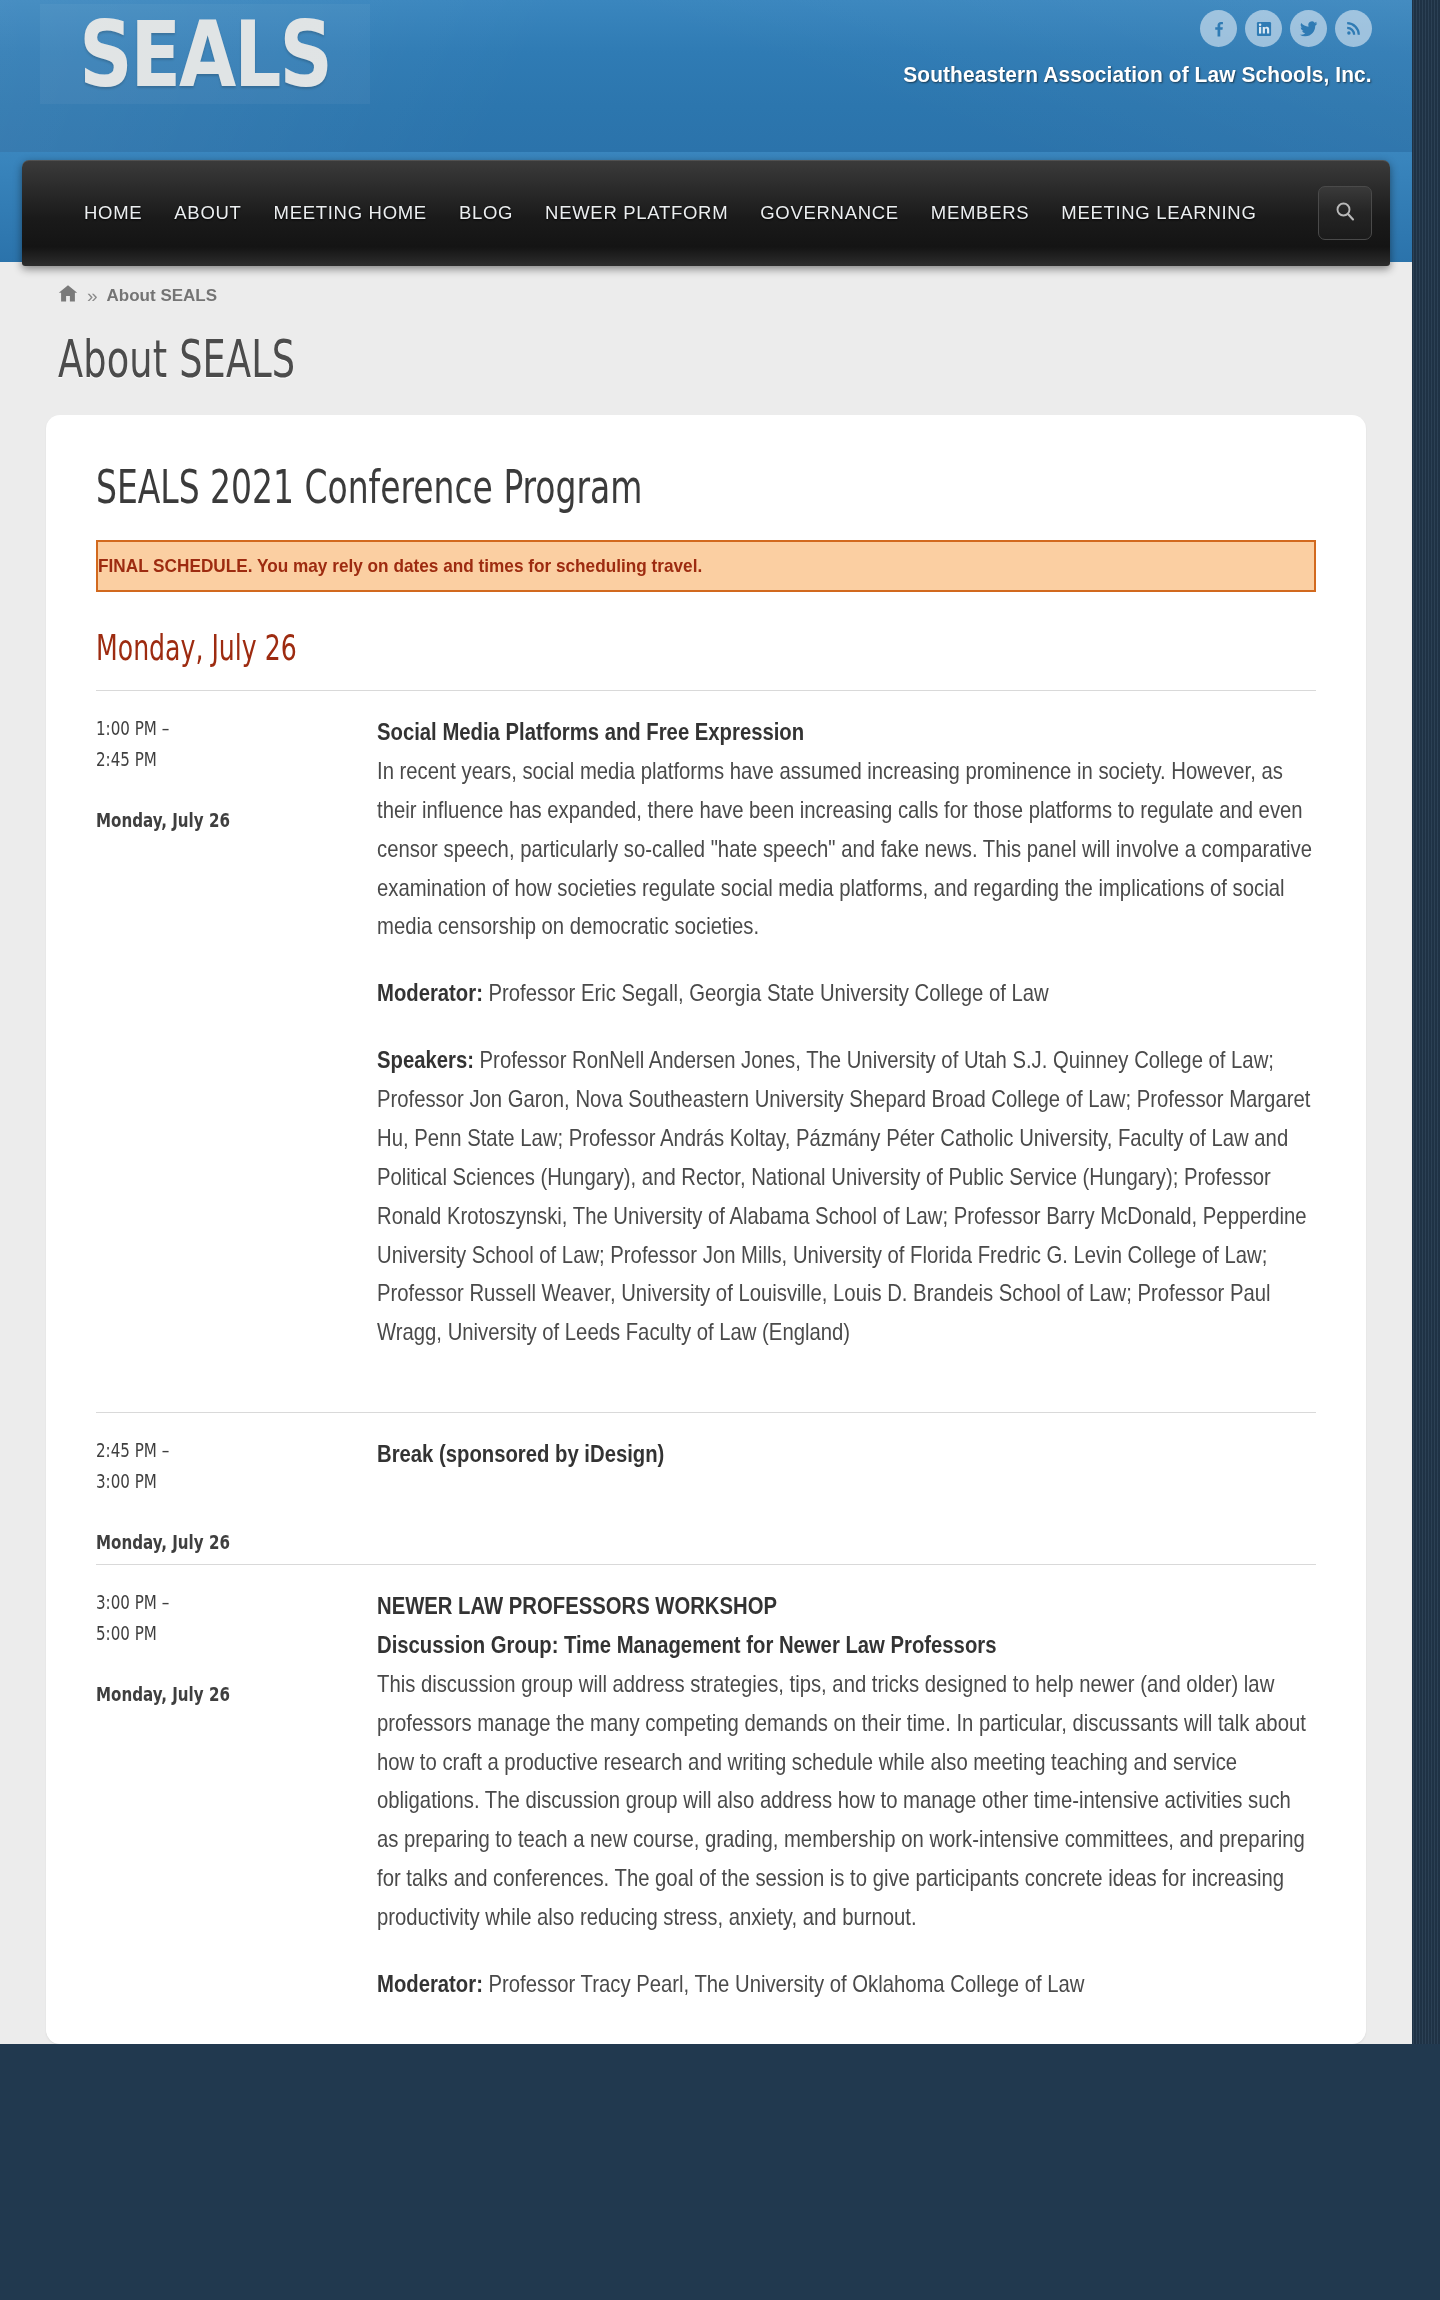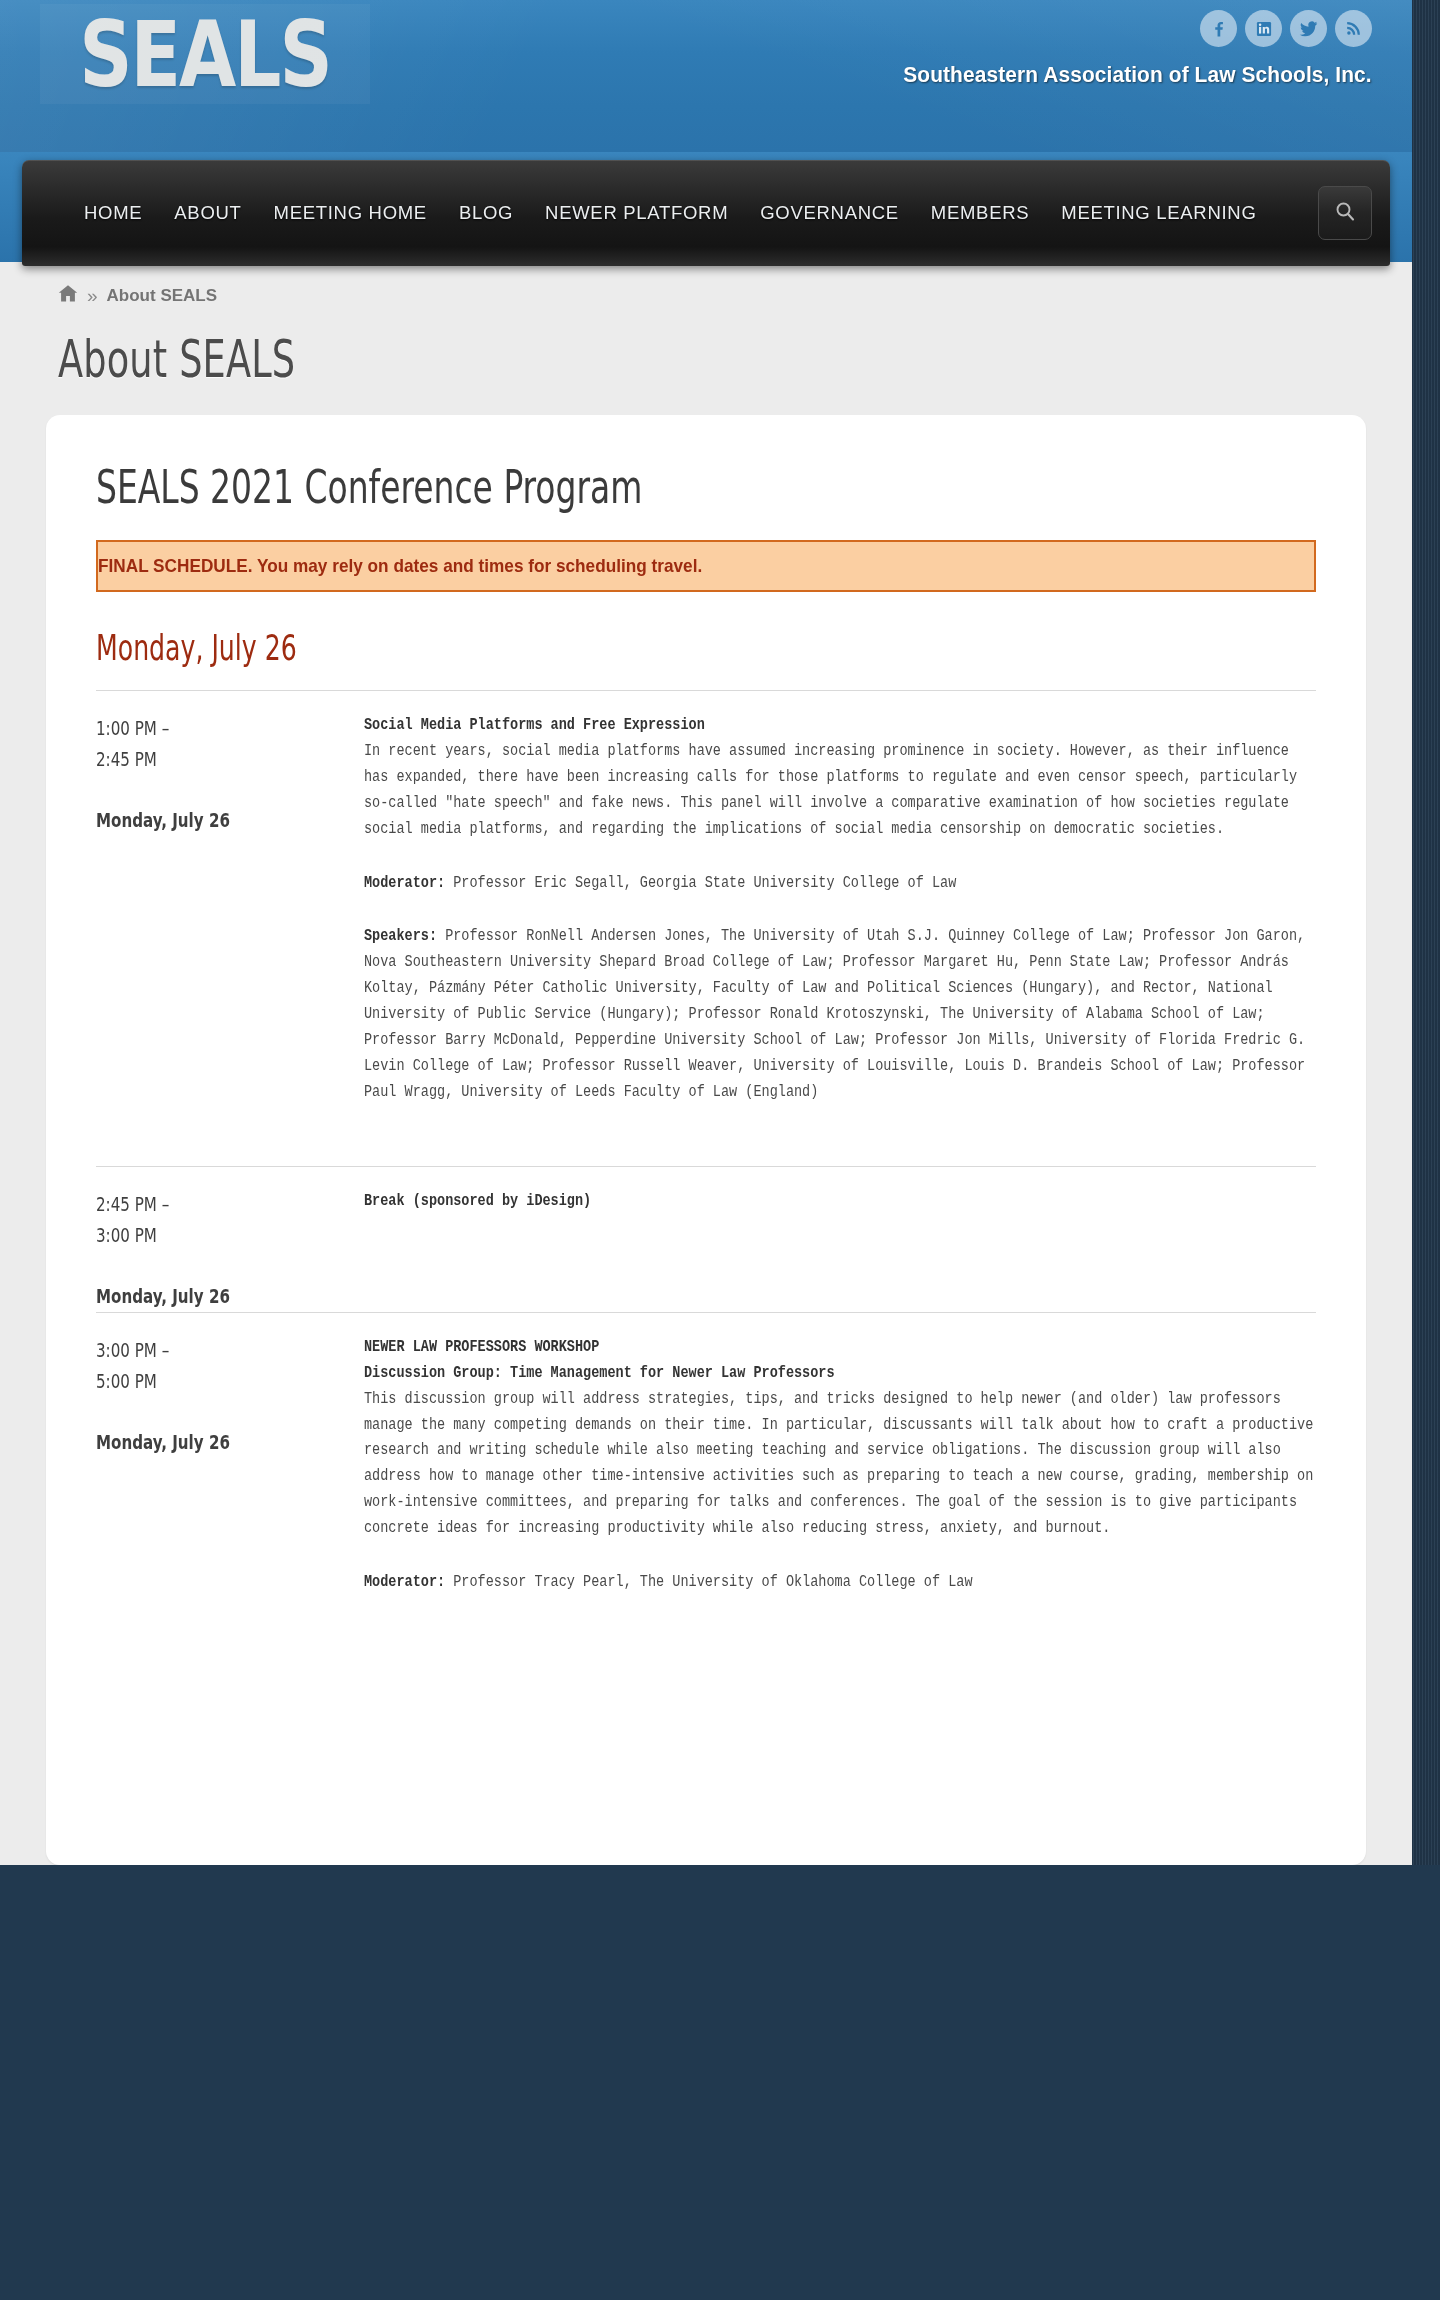--- a/index.html
+++ b/index.html
@@ -191,41 +191,42 @@
     color: #9d2b10;
     margin: 0 0 22px 0;
     transform: scaleX(0.80);
     transform-origin: left center;
   }
 
   .session {
     display: flex;
     border-top: 1px solid #d9d9d9;
     padding: 22px 0 0 0;
+    gap: 13px;
   }
   .session.first { border-top: 1px solid #d9d9d9; }
   .sess-time {
     width: 268px;
     flex: 0 0 268px;
     font-family: "DejaVu Sans Condensed", "Liberation Sans Narrow", "Liberation Sans", sans-serif;
     font-size: 20px;
     color: #3f3f3f;
     line-height: 1.55;
   }
   .sess-time .t { display:block; transform: scaleX(0.84); transform-origin:left center; }
   .sess-time .day {
     display:block;
     font-weight: 700;
     margin-top: 30px;
     transform: scaleX(0.84); transform-origin:left center;
   }
   .sess-body {
     flex: 1;
-    font-family: Liberation Mono, monospace;
-    font-size: 16px;
+    font-family: Liberation Sans, sans-serif;
+    font-size: 24px;
     color: #4a4a4a;
     line-height: 1.62;
   }
   .sess-body > * { transform: scaleX(0.845); transform-origin:left center; width:118.3%; }
   .sess-body .title { font-weight: 700; color:#333; }
   .sess-body .subtitle { font-weight: 700; color:#333; }
   .sess-body p { margin: 0; }
   .sess-body .gap { height: 28px; }
   .sess-body b { color: #333; }
   .spacer-lg { height: 60px; }

